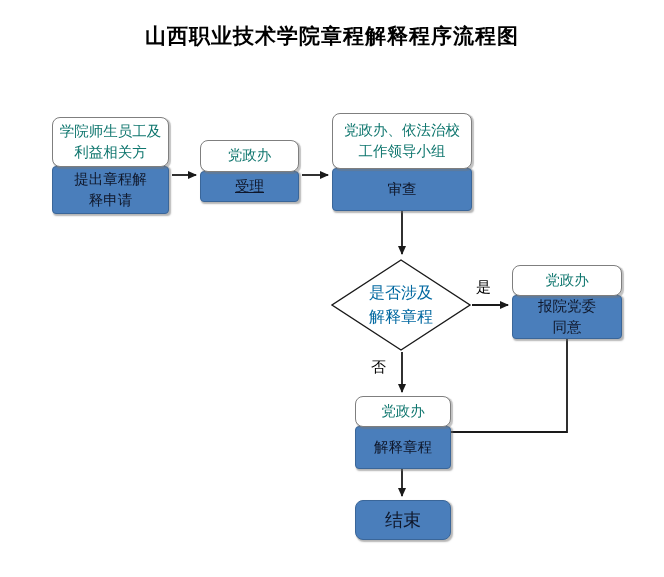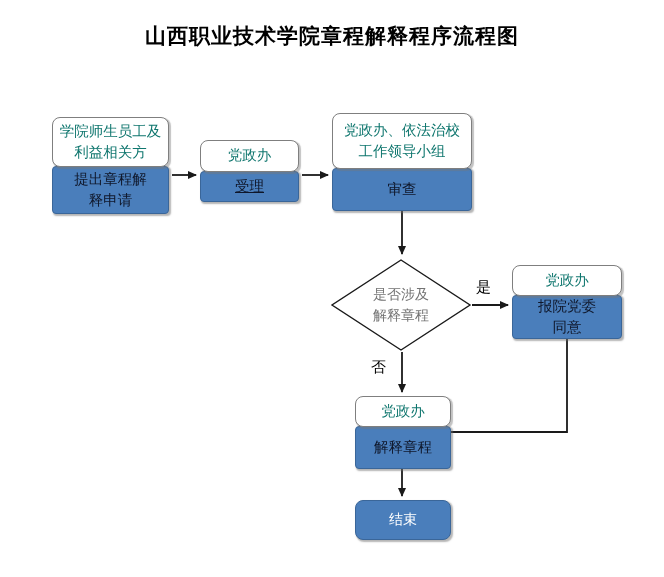--- a/index.html
+++ b/index.html
@@ -77,22 +77,22 @@
     box-sizing: border-box;
     width: 100%;
     height: 100%;
     background: #4A7EBB;
     border: 1.2px solid #3A6699;
     border-radius: 8px;
     display: flex;
     align-items: center;
     justify-content: center;
     text-align: center;
-    font-size: 14px;
-    color: #ffffff;
+    font-size: 18px;
+    color: #0f172a;
     box-shadow: 1.5px 1.5px 1.5px rgba(110,110,110,0.5);
   }
 
   
   #node-applicant  { left: 52px;  top: 117px; width: 117px; }
   #node-applicant .node-head { height: 50px; }
   #node-applicant .node-body { height: 48px; margin-top: -1px; }
 
   #node-office-accept { left: 200px; top: 140px; width: 99px; }
   #node-office-accept .node-head { height: 32px; }
@@ -124,24 +124,24 @@
   #decision-label {
     position: absolute;
     left: 0;
     top: 0;
     width: 142px;
     height: 94px;
     display: flex;
     flex-direction: column;
     align-items: center;
     justify-content: center;
-    font-size: 14px;
+    font-size: 16px;
     line-height: 1.5;
     text-align: center;
-    color: #737373;
+    color: #0369a1;
   }
 
   
   .branch-label {
     position: absolute;
     font-size: 15px;
     font-family: "DejaVu Serif", "Liberation Serif", serif;
     color: #000000;
   }
   #label-yes { left: 476px; top: 278px; }

